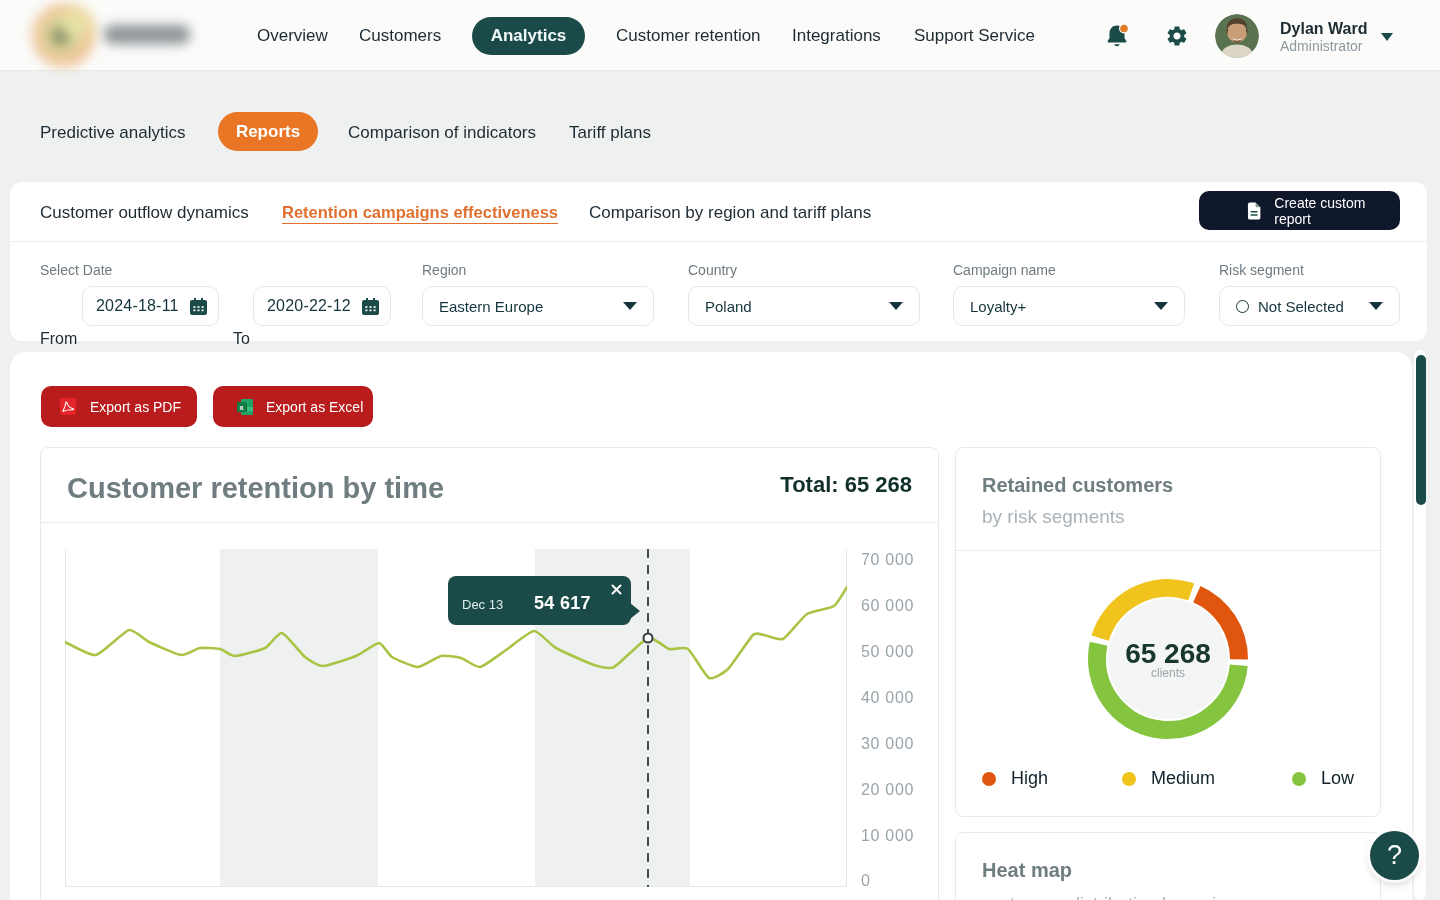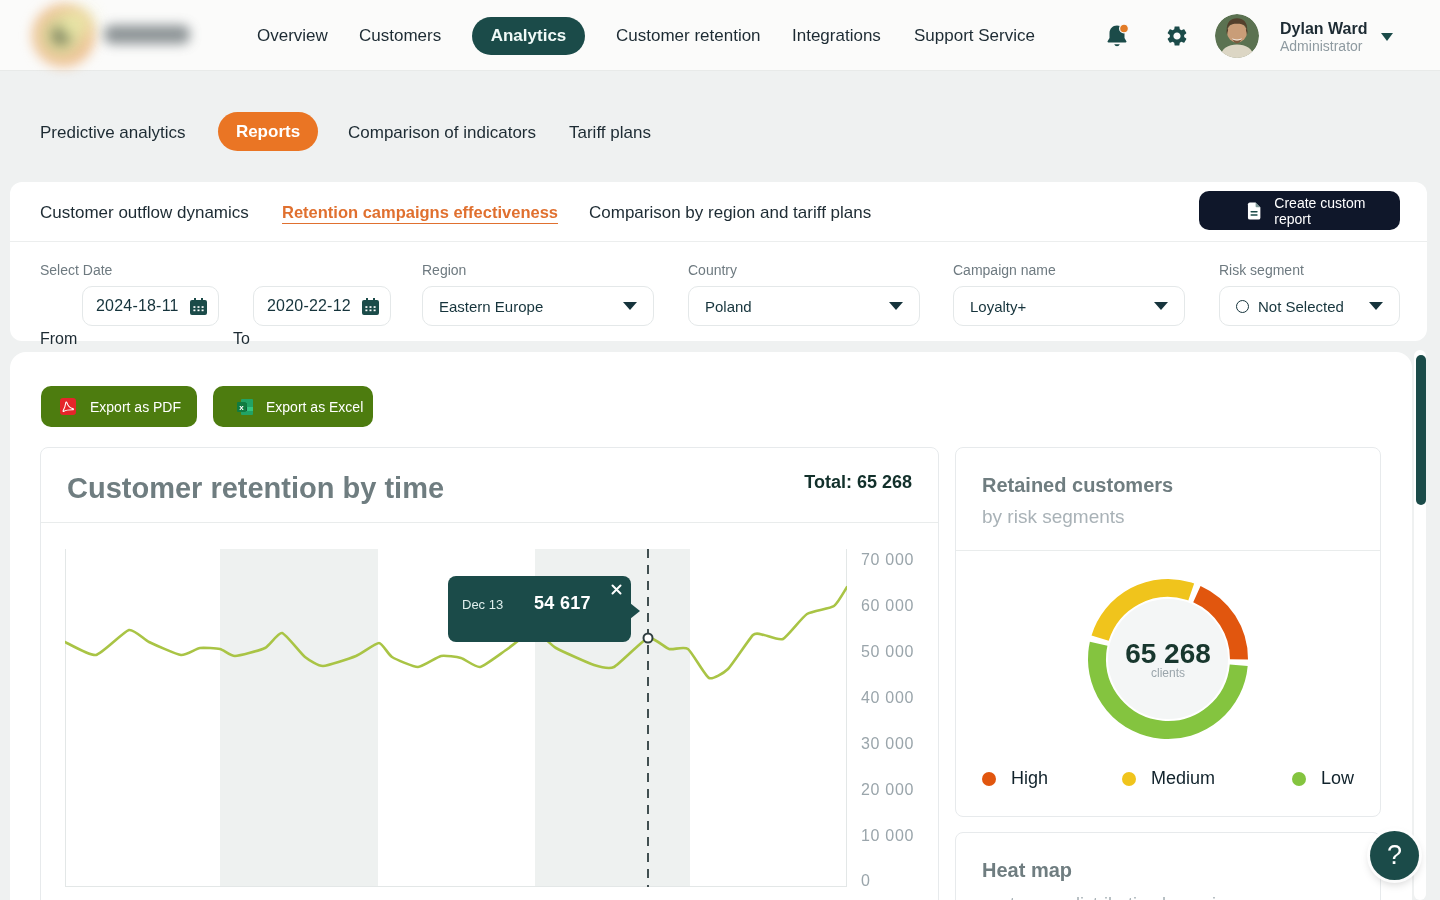--- a/index.html
+++ b/index.html
@@ -31,29 +31,29 @@
   .ftab { position:absolute; top:21px; font-size:17px; color:#1d2b33; white-space:nowrap; }
   .ftab.active { color:#e0702f; font-weight:bold; font-size:16.5px; text-decoration:underline; text-underline-offset:5px; }
   #fdiv { position:absolute; left:0; top:59px; width:1417px; height:1px; background:#eceeee; }
   #createbtn { position:absolute; left:1189px; top:9px; width:201px; height:39px; background:#0f172a; border-radius:10px; color:#fff; font-size:14px; display:flex; align-items:center;padding-left:26px; }
   .flabel { position:absolute; top:80px; font-size:14px; color:#6e7a80; }
   .fctl { position:absolute; top:104px; height:40px; background:#fff; border:1px solid #e4e8e9; border-radius:10px; display:flex; align-items:center; font-size:15px; color:#16343c; }
   .fctl .caret { width:0; height:0; border-left:7px solid transparent; border-right:7px solid transparent; border-top:8px solid #16343c; margin-left:auto; margin-right:16px; }
   .dtxt { font-size:16px; margin-left:13px; letter-spacing:.2px; }
   
   #main { position:absolute; left:10px; top:352px; width:1402px; height:640px; background:#fff; border-radius:16px; overflow:hidden; }
-  .expbtn { position:absolute; top:34px; height:41px; background:#4d7c0f; border-radius:10px; color:#fff; font-size:14px; display:flex; align-items:center; }
+  .expbtn { position:absolute; top:34px; height:41px; background:#b91c1c; border-radius:10px; color:#fff; font-size:14px; display:flex; align-items:center; }
   #chartcard { position:absolute; left:30px; top:95px; width:899px; height:560px; border:1px solid #e7eaec; border-radius:8px; background:#fff; }
   #chartcard h2 { position:absolute; left:26px; top:24px; font-size:29px; color:#6f7d80; font-weight:bold; }
-  #chartcard .total { position:absolute; right:26px; top:24px; font-size:18px; font-weight:bold; color:#12302b; }
+  #chartcard .total { position:absolute; right:26px; top:24px; font-size:22px; font-weight:bold; color:#12302b; }
   #chdiv { position:absolute; left:0; top:74px; width:100%; height:1px; background:#e9ecec; }
   #plot { position:absolute; left:24px; top:101px; }
   .ylab { position:absolute; left:820px; font-size:16px; color:#9aa5ab; letter-spacing:.7px; white-space:nowrap; }
   
-  #tip { position:absolute; left:407px; top:128px; width:183px; height:66px; background:#1b4b49; border-radius:8px; color:#fff; }
+  #tip { position:absolute; left:407px; top:128px; width:183px; height:49px; background:#1b4b49; border-radius:8px; color:#fff; }
   #tip .d { position:absolute; left:14px; top:21px; font-size:13px; color:#dfeeec; }
   #tip .v { position:absolute; left:86px; top:17px; font-size:18px; font-weight:bold; letter-spacing:.3px; }
   #tip:after { content:""; position:absolute; right:-9px; top:27px; border-top:8px solid transparent; border-bottom:8px solid transparent; border-left:10px solid #1b4b49; }
   
   #rcard1 { position:absolute; left:945px; top:95px; width:426px; height:370px; border:1px solid #e7eaec; border-radius:8px; background:#fff; }
   #rcard1 h2, #rcard2 h2 { position:absolute; left:26px; top:26px; font-size:20px; color:#6f7d80; font-weight:bold; }
   #rcard1 .sub { position:absolute; left:26px; top:58px; font-size:19px; color:#a9b2b7; }
   #rdiv { position:absolute; left:0; top:102px; width:100%; height:1px; background:#e9ecec; }
   #donut { position:absolute; left:112px; top:111px; }
   #dnum { position:absolute; left:112px; top:190px; width:200px; text-align:center; font-size:28px; font-weight:bold; color:#18372e; }

